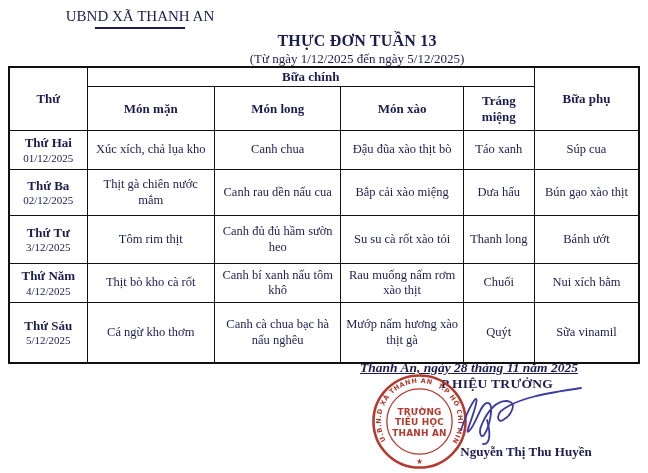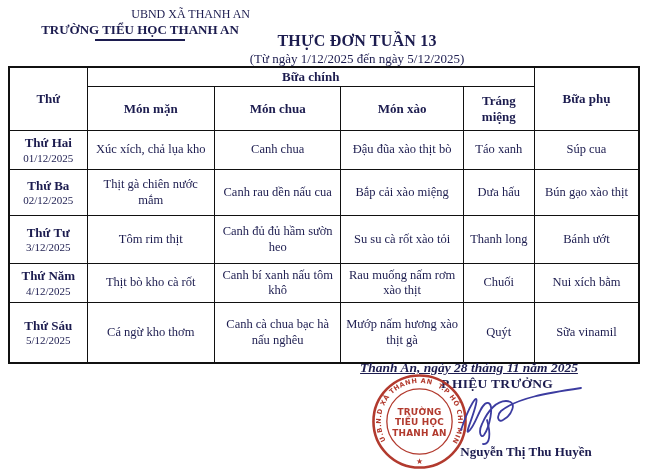--- a/index.html
+++ b/index.html
@@ -1,20 +1,20 @@
 <!DOCTYPE html>
 <html><head>
 <meta charset="utf-8">
 <style>
   * { margin:0; padding:0; box-sizing:border-box; }
   html,body { width:648px; height:473px; background:#ffffff; overflow:hidden; }
   body { position:relative; font-family:"Liberation Serif", serif; color:#1c1c4f; }
 
   .org-block { position:absolute; top:7px; left:30px; width:220px; text-align:center; line-height:1.25; }
-  .org-line1 { font-size:12px;text-align:right; }
+  .org-line1 { font-size:15px; }
   .org-line2 { font-size:13px; font-weight:bold; }
   .org-underline { width:90px; height:2px; background:#1c1c4f; margin:1px auto 0 auto; }
 
   .title-block { position:absolute; top:32px; left:62px; width:590px; text-align:center; }
   .doc-title { font-size:16px; font-weight:bold; letter-spacing:0.2px; }
   .doc-subtitle { font-size:13px; margin-top:1px; }
 
   table.menu { position:absolute; top:66px; left:8px; width:632px; border-collapse:collapse; table-layout:fixed; }
   table.menu th, table.menu td {
     border:1.5px solid #111111; text-align:center; vertical-align:middle;
@@ -46,21 +46,20 @@
   .stamp .star-text { font-size:8px; text-anchor:middle; }
 
   .signature { position:absolute; top:378px; left:447px; width:142px; height:72px; z-index:3; }
   .signature path { stroke:#3c3ca0; stroke-width:1.8; fill:none; stroke-linecap:round; }
 </style>
 </head>
 <body>
 
 <div class="org-block">
   <div class="org-line1">UBND XÃ THANH AN</div>
-  <div class="org-line2">TRƯỜNG TIỂU HỌC THANH AN</div>
   <div class="org-underline"></div>
 </div>
 
 <div class="title-block">
   <div class="doc-title">THỰC ĐƠN TUẦN 13</div>
   <div class="doc-subtitle">(Từ ngày 1/12/2025 đến ngày 5/12/2025)</div>
 </div>
 
 <table class="menu">
   <colgroup>
@@ -72,21 +71,21 @@
       <col style="width:16.6%">
   </colgroup>
   <tbody>
       <tr class="hrow1">
     <th rowspan="2">Thứ</th>
     <th colspan="4">Bữa chính</th>
     <th rowspan="2">Bữa phụ</th>
   </tr>
   <tr class="hrow2">
     <th>Món mặn</th>
-    <th>Món chua</th>
+    <th>Món long</th>
     <th>Món xào</th>
     <th>Tráng miệng</th>
   </tr>
   <tr class="r0">
     <td>
       <span class="day-name">Thứ Hai</span>
       <span class="day-date">01/12/2025</span>
     </td>
     <td>Xúc xích, chả lụa kho</td>
     <td>Canh chua</td>

